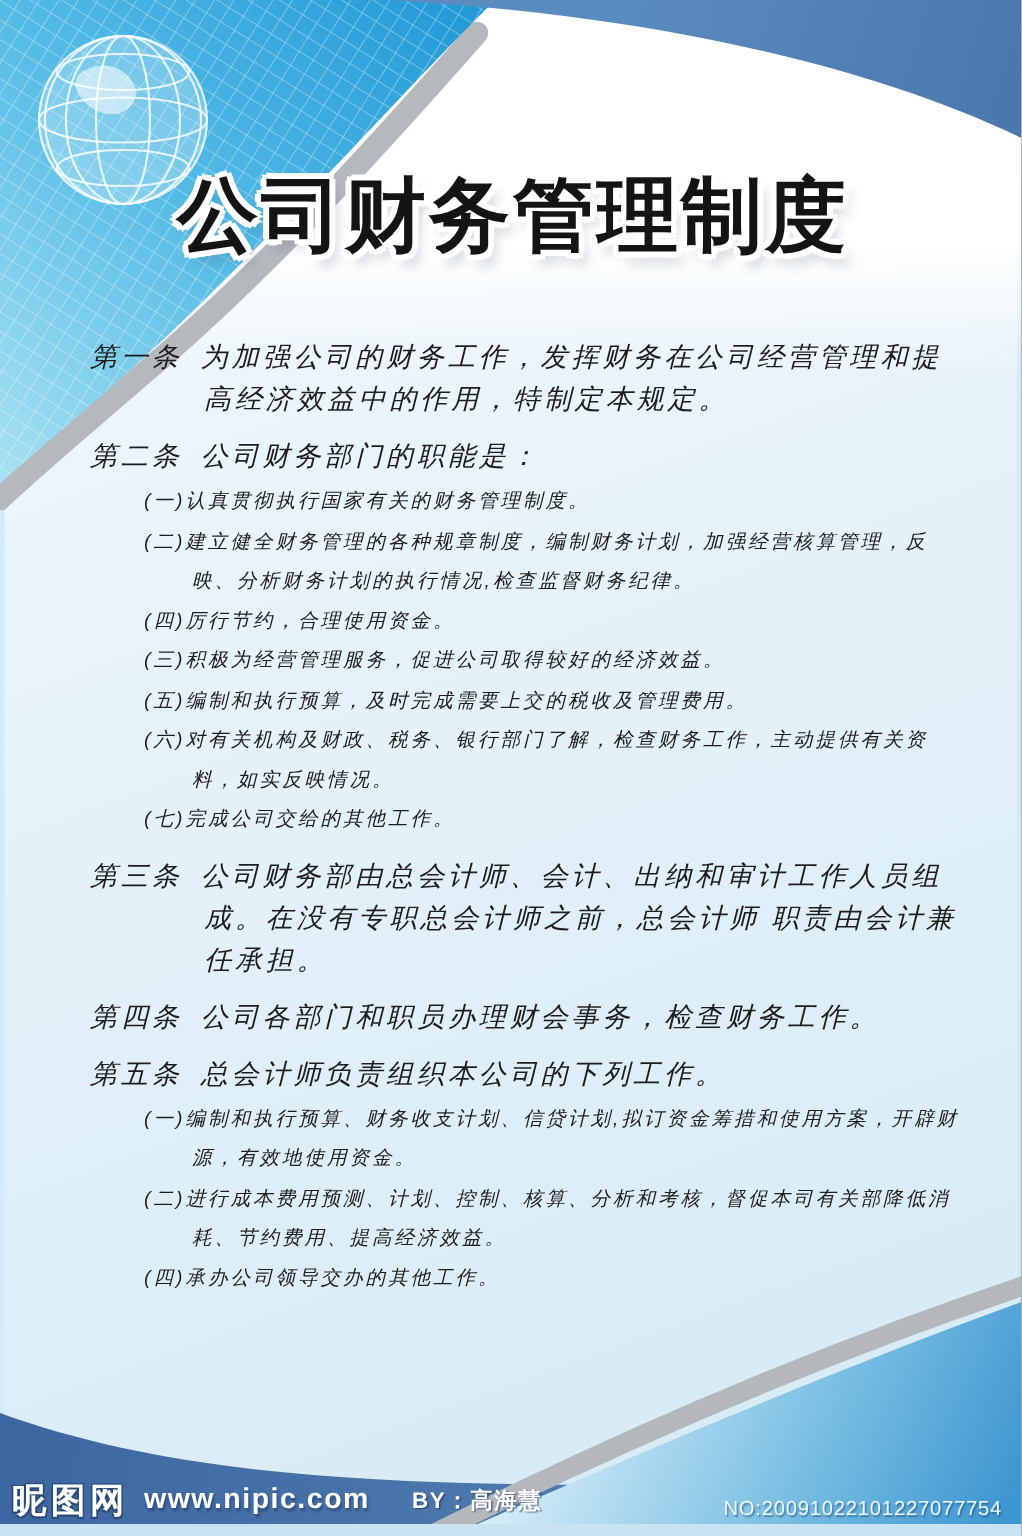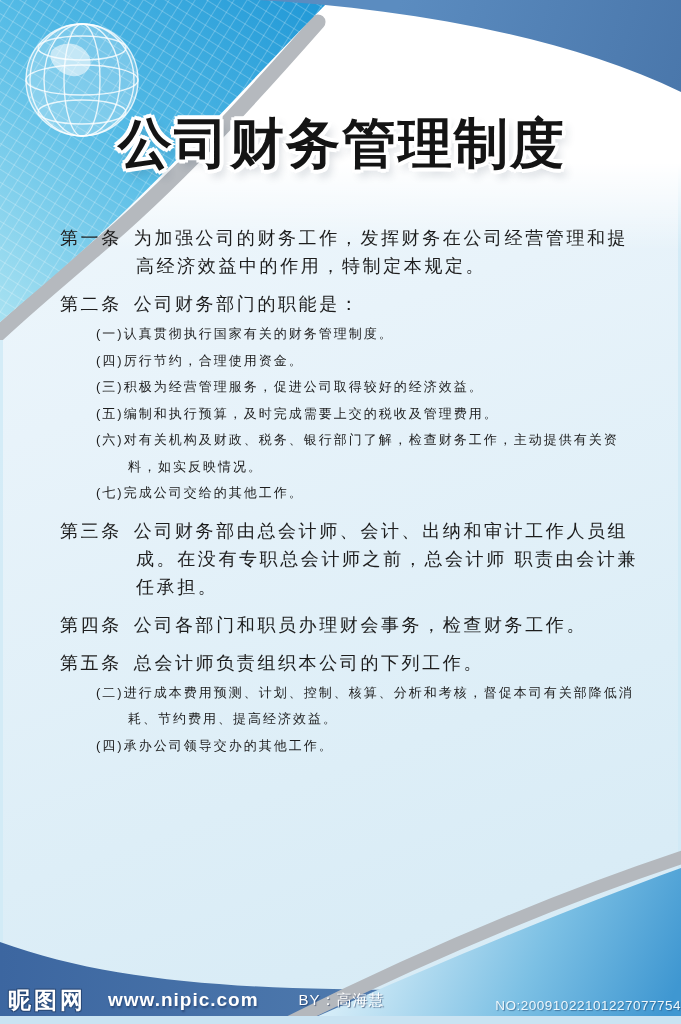--- a/index.html
+++ b/index.html
@@ -13,39 +13,39 @@
   .ftr-svg{position:absolute;bottom:0;left:0;}
   .title{
     position:absolute;left:118px;top:108px;
     font-size:54px;font-weight:900;color:#141414;letter-spacing:2px;white-space:nowrap;
     text-shadow:
       -3px -3px 0 #fff, 3px -3px 0 #fff, -3px 3px 0 #fff, 3px 3px 0 #fff,
       0 -4px 0 #fff, 0 4px 0 #fff, -4px 0 0 #fff, 4px 0 0 #fff,
       5px 7px 8px rgba(40,60,80,.22);
   }
   .content{position:absolute;left:60px;right:36px;top:224px;color:#1d1d1d;}
-  .article-block{margin-bottom:10px;}
+  .article-block{margin-bottom:10px;font-style:italic;}
   .ahead{font-size:18px;line-height:28px;letter-spacing:2.6px;padding-left:76px;text-indent:-76px;}
   .alabel{margin-right:12px;}
   .items{margin-top:3px;}
   .item{font-size:13px;line-height:26.5px;letter-spacing:2px;padding-left:68px;text-indent:-32px;}
   .credit{
     position:absolute;left:8px;top:984px;height:32px;display:flex;align-items:center;z-index:5;
-    color:#fff;white-space:nowrap;gap:12px;
+    color:#fff;white-space:nowrap;
   }
   .site-name{
     font-size:23px;font-weight:bold;letter-spacing:3px;
     text-shadow:1px 1px 0 #2a4a78,-1px -1px 0 #2a4a78,1px -1px 0 #2a4a78,-1px 1px 0 #2a4a78;
   }
   .site-url{font-size:19px;font-weight:bold;margin-left:10px;letter-spacing:1px;
     text-shadow:1px 2px 2px rgba(20,40,80,.5);}
-  .credit-by{font-size:15px;font-weight:normal;margin-left:28px;letter-spacing:1px;
+  .credit-by{font-size:15px;font-weight:bold;margin-left:28px;letter-spacing:1px;
     text-shadow:1px 1px 1px rgba(20,40,80,.6);}
   .serial{
-    position:absolute;right:0;top:998px;z-index:5;font-size:13.5px;color:#eef7fc;
+    position:absolute;right:13px;top:998px;z-index:5;font-size:13.5px;color:#eef7fc;
     letter-spacing:.5px;text-shadow:1px 1px 1px rgba(30,70,110,.55);text-align:center;
   }
 </style>
 </head>
 <body>
 
 <div class="poster">
 
   <svg class="hdr-svg" width="681" height="340" viewBox="0 0 681 340">
     <defs>
@@ -126,20 +126,21 @@
         <span class="alabel">第一条</span><span>为加强公司的财务工作，发挥财务在公司经营管理和提高经济效益中的作用，特制定本规定。</span>
       </div>
     </section>
 
     <section class="article-block">
       <div class="ahead">
         <span class="alabel">第二条</span><span>公司财务部门的职能是：</span>
       </div>
       <div class="items">
         <div class="item"><span>(一)</span><span>认真贯彻执行国家有关的财务管理制度。</span></div>
+        <div class="item"><span>(二)</span><span>建立健全财务管理的各种规章制度，编制财务计划，加强经营核算管理，反映、分析财务计划的执行情况,检查监督财务纪律。</span></div>
         <div class="item"><span>(四)</span><span>厉行节约，合理使用资金。</span></div>
         <div class="item"><span>(三)</span><span>积极为经营管理服务，促进公司取得较好的经济效益。</span></div>
         <div class="item"><span>(五)</span><span>编制和执行预算，及时完成需要上交的税收及管理费用。</span></div>
         <div class="item"><span>(六)</span><span>对有关机构及财政、税务、银行部门了解，检查财务工作，主动提供有关资料，如实反映情况。</span></div>
         <div class="item"><span>(七)</span><span>完成公司交给的其他工作。</span></div>
       </div>
     </section>
 
     <section class="article-block">
       <div class="ahead">
@@ -151,20 +152,21 @@
       <div class="ahead">
         <span class="alabel">第四条</span><span>公司各部门和职员办理财会事务，检查财务工作。</span>
       </div>
     </section>
 
     <section class="article-block">
       <div class="ahead">
         <span class="alabel">第五条</span><span>总会计师负责组织本公司的下列工作。</span>
       </div>
       <div class="items">
+        <div class="item"><span>(一)</span><span>编制和执行预算、财务收支计划、信贷计划,拟订资金筹措和使用方案，开辟财源，有效地使用资金。</span></div>
         <div class="item"><span>(二)</span><span>进行成本费用预测、计划、控制、核算、分析和考核，督促本司有关部降低消耗、节约费用、提高经济效益。</span></div>
         <div class="item"><span>(四)</span><span>承办公司领导交办的其他工作。</span></div>
       </div>
     </section>
 
   </div>
 
   <div class="credit">
     <span class="site-name">昵图网</span>
     <span class="site-url">www.nipic.com</span>

